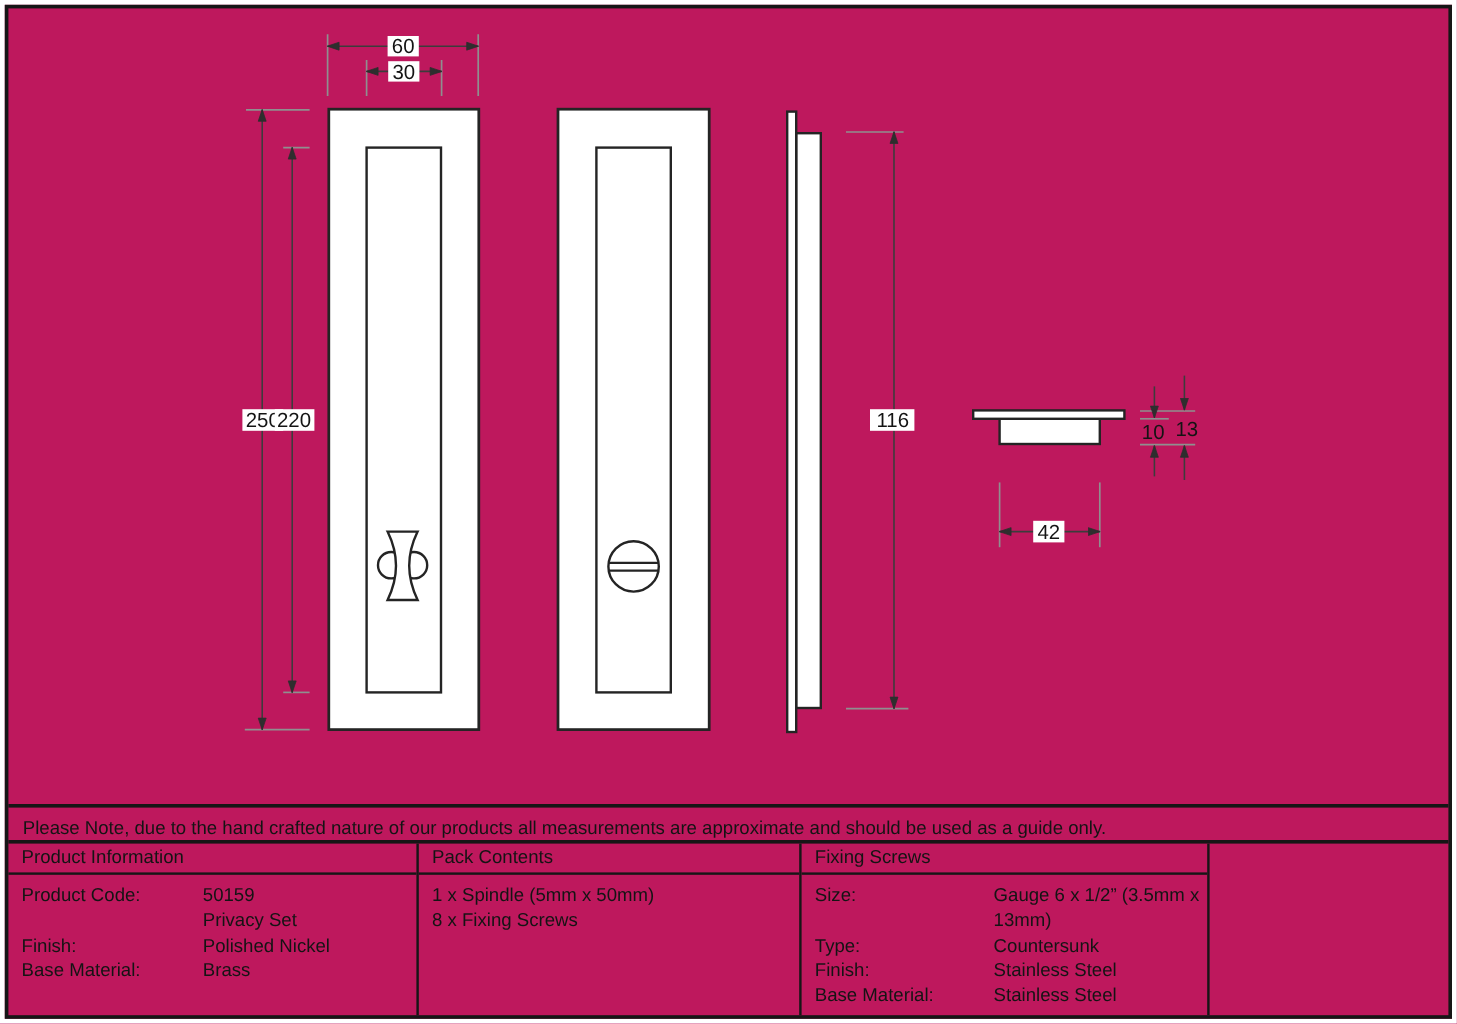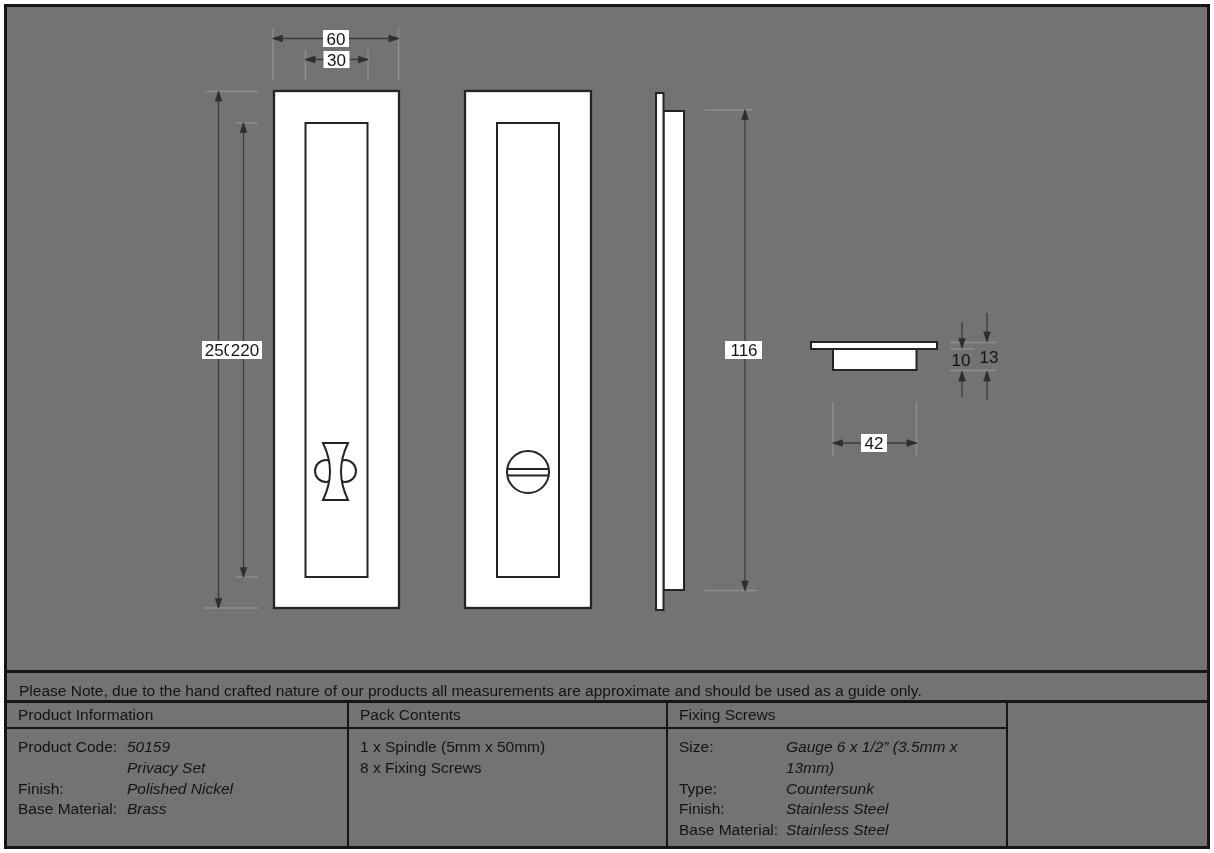--- a/index.html
+++ b/index.html
@@ -3,21 +3,21 @@
 <meta charset="utf-8">
 <style>
   html,body { margin:0; padding:0; }
   body {
     width:1214px; height:853px; position:relative; background:#ffffff;
     font-family:"Liberation Sans", sans-serif; color:#141414;
     -webkit-font-smoothing:antialiased;
   }
   .page {
     position:absolute; left:4px; top:4px; width:1206px; height:845px;
-    border:3px solid #161616; box-sizing:border-box; background:#737373;
+    border:3px solid #161616; box-sizing:border-box; background:#be185d;
   }
   .drawing-area { position:absolute; left:0; top:0; width:1200px; height:663px; }
   .drawing-area svg { display:block; }
 
   .note-bar {
     position:absolute; left:0; top:663px; width:100%; height:33px; box-sizing:border-box;
     border-top:3px solid #161616; border-bottom:3px solid #161616;
     display:flex; align-items:flex-end; padding-left:12px; font-size:15.5px;
   }
 
@@ -25,24 +25,24 @@
   .col { box-sizing:border-box; height:143px; }
   .col-pi { width:342px; border-right:2.5px solid #161616; }
   .col-pc { width:319px; border-right:2.5px solid #161616; }
   .col-fs { width:340px; border-right:2.5px solid #161616; }
   .col-logo { width:199px; position:relative; }
   .col-header {
     height:26px; box-sizing:border-box; border-bottom:2.5px solid #161616;
     display:flex; align-items:center; padding-left:11px; font-size:15.5px;
   }
   .col-body { padding:8px 6px 0 11px; font-size:15.5px; line-height:20.8px; }
-  .kv { display:flex; }
+  .kv { display:flex;gap:42px; }
   .col-pi .kv .k { flex:0 0 109px; }
   .col-fs .kv .k { flex:0 0 107px; }
-  .kv .v { flex:1;font-style:italic; }
+  .kv .v { flex:1; }
 
   
   .logo { position:absolute; left:27px; top:40px; width:165px; }
   .logo-main { position:relative; height:52px; font-family:"Liberation Serif", serif; }
   .anvil-a { position:absolute; left:0; top:3px; }
   .logo-tagline { position:absolute; left:58px; top:1px; font-size:15px; letter-spacing:0.5px; }
   .logo-name { position:absolute; left:55px; top:2px; font-size:46px; line-height:1; letter-spacing:0px; }
   .logo-dot { position:absolute; left:103px; top:11px; font-size:11px; }
   .logo-reg { position:absolute; left:142px; top:-3px; font-size:11px; font-family:"Liberation Serif", serif; }
   .logo-site {

